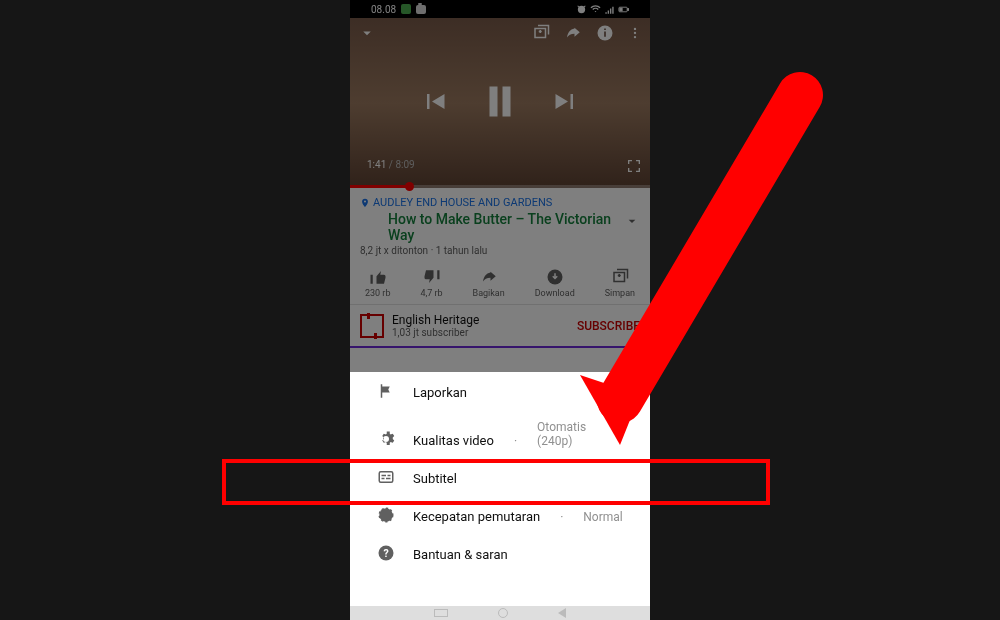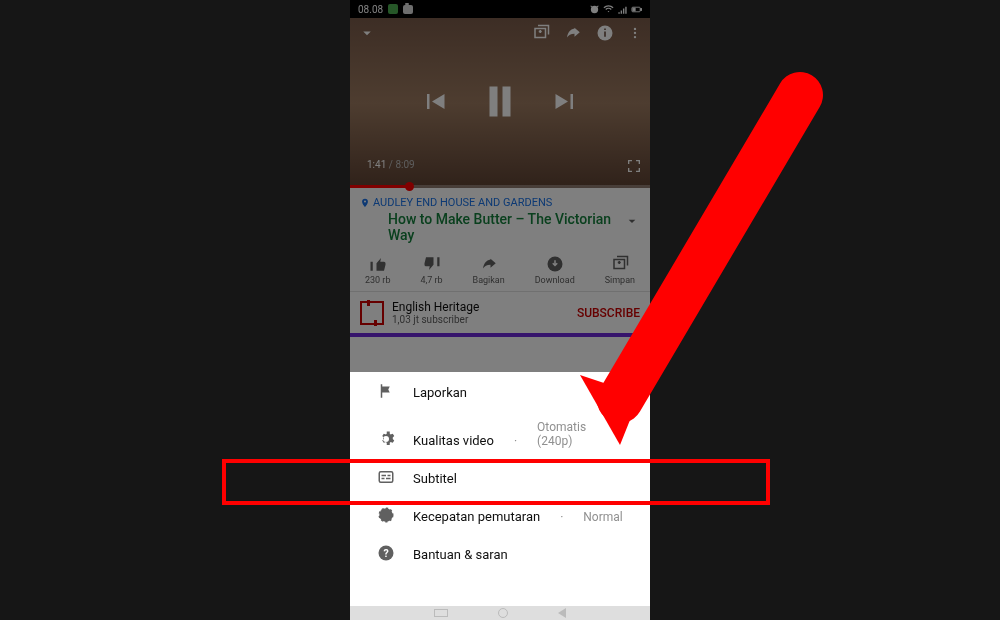--- a/index.html
+++ b/index.html
@@ -26,21 +26,21 @@
     color: #000;
   }
   
   .statusbar {
     height: 18px;
     background: #000;
     color: #fff;
     font-size: 10px;
     display: flex;
     align-items: center;
-    padding: 0 8px;
+    padding: 0 21px;
     justify-content: space-between;
   }
   .statusbar .left { display:flex; gap:4px; align-items:center;}
   .statusbar .right { display:flex; gap:3px; align-items:center;}
   .sb-ic { width:11px; height:11px; display:inline-flex; align-items:center; justify-content:center;}
   .green-box{width:10px;height:10px;background:#4caf50;border-radius:2px;}
   .cam{width:10px;height:9px;background:#ddd;border-radius:2px;position:relative;}
   .cam::before{content:"";position:absolute;top:-2px;left:2px;width:4px;height:2px;background:#ddd;border-radius:1px;}
   
   .video {
@@ -75,21 +75,21 @@
   .meta{padding:8px 10px 4px 10px;background:#fff;}
   .loc{color:#1a73e8;font-size:11px;display:flex;align-items:center;gap:3px;}
   .title{font-size:14px;font-weight:500;color:#15803d;margin-top:2px;display:flex;justify-content:space-between;align-items:flex-start;margin-left:28px;}
   .title svg{fill:#606060;width:16px;height:16px;flex:0 0 auto;margin-left:6px;margin-top:2px;}
   .subm{font-size:10px;color:#606060;margin-top:2px;}
   
   .actions{display:flex;justify-content:space-around;padding:8px 0 6px 0;border-bottom:1px solid #e0e0e0;}
   .act{display:flex;flex-direction:column;align-items:center;gap:2px;color:#606060;font-size:9px;}
   .act .ic{width:18px;height:18px;fill:#606060;}
   
-  .channel{display:flex;align-items:center;padding:8px 10px;gap:8px;border-bottom:4px solid #6d28d9;}
+  .channel{display:flex;align-items:center;padding:8px 10px;gap:8px;border-bottom:2px solid #6d28d9;}
   .chico{width:24px;height:24px;border:2px solid #c00;position:relative;}
   .chico::before,.chico::after{content:"";position:absolute;background:#c00;}
   .chico::before{top:-3px;left:5px;width:3px;height:6px;}
   .chico::after{bottom:-3px;right:5px;width:3px;height:6px;}
   .chinfo{flex:1;display:flex;flex-direction:column;}
   .chname{font-size:12px;color:#0f0f0f;}
   .chsubs{font-size:10px;color:#606060;}
   .subscribe{color:#cc0000;font-weight:500;font-size:12px;}
   
   .dim-top{
@@ -230,20 +230,21 @@
           <path d="M12 2a7 7 0 00-7 7c0 5 7 13 7 13s7-8 7-13a7 7 0 00-7-7zm0 9a2.5 2.5 0 112.5-2.5A2.5 2.5 0 0112 11z"></path>
         </svg>
       <span>AUDLEY END HOUSE AND GARDENS</span>
     </div>
     <div class="title">
       <span>How to Make Butter – The Victorian Way</span>
       <svg viewBox="0 0 24 24">
           <path d="M7 10l5 5 5-5z"></path>
         </svg>
     </div>
+    <div class="subm">8,2 jt x ditonton · 1 tahun lalu</div>
   </div>
 
   <div class="actions">
     <div class="act">
       <svg class="ic" viewBox="0 0 24 24">
           <path d="M2 21h3V9H2zM22 11a2 2 0 00-2-2h-5l1-5-6 7v10h10l2-8z"></path>
         </svg>
       <span>230 rb</span>
     </div>
     <div class="act">

